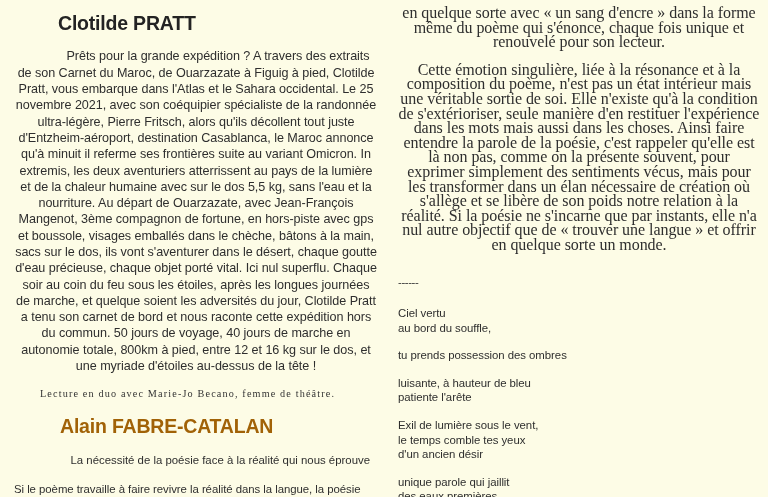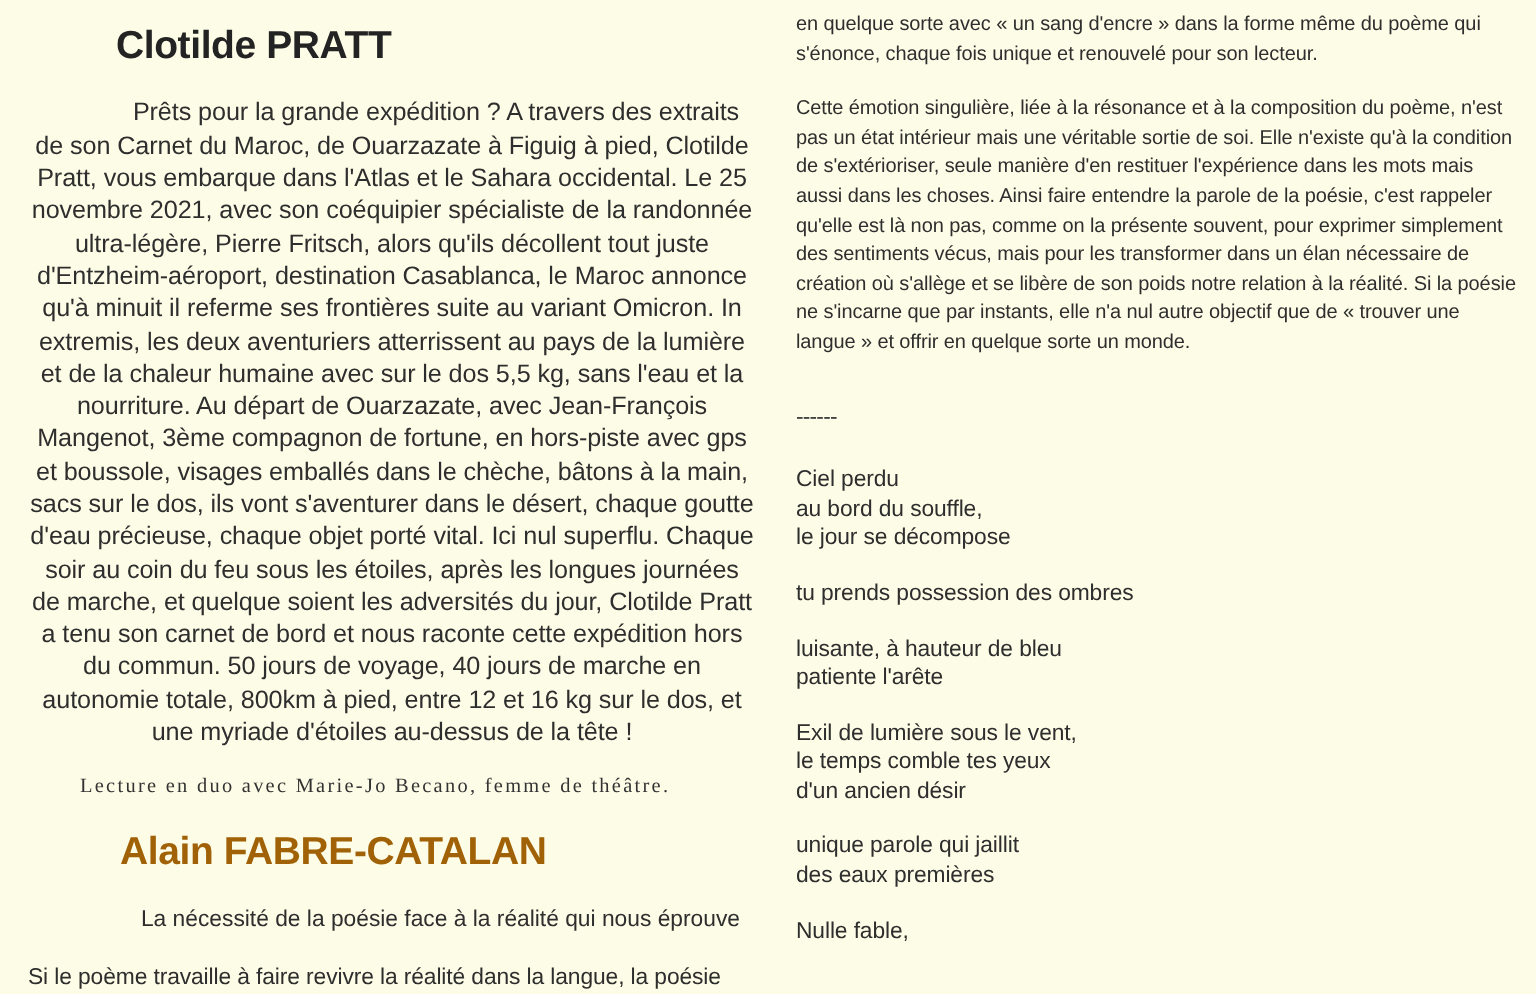--- a/index.html
+++ b/index.html
@@ -90,26 +90,27 @@
   p.body-small {
     font-size: 11.4px;
     line-height: 14.6px;
     margin: 14px 0 0 0;
     text-align: left;
     color: #2e2e2e;
     letter-spacing: -0.05px;
   }
 
   p.body-right {
-    font-size: 10px;
+    font-size: 16px;
     line-height: 14.6px;
     margin: 0 0 0 0;
-    text-align: left;
-    color: #2e2e2e;
-    letter-spacing: -0.05px;
+    text-align: center;
+    color: #2e2e2e;
+    letter-spacing: -0.05px;
+    font-family: Liberation Serif, serif;
   }
   p.body-right + p.body-right {
     margin-top: 13px;
   }
 
   .rule-dashes {
     font-size: 11.4px;
     line-height: 14.6px;
     margin: 22px 0 0 0;
     letter-spacing: -0.4px;
@@ -156,23 +157,22 @@
 
     <p class="body-right">en quelque sorte avec « un sang d'encre » dans la forme même du poème qui s'énonce, chaque fois unique et renouvelé pour son lecteur.</p>
 
     <p class="body-right">Cette émotion singulière, liée à la résonance et à la composition du poème, n'est pas un état intérieur mais une véritable sortie de soi. Elle n'existe qu'à la condition de s'extérioriser, seule manière d'en restituer l'expérience dans les mots mais aussi dans les choses. Ainsi faire entendre la parole de la poésie, c'est rappeler qu'elle est là non pas, comme on la présente souvent, pour exprimer simplement des sentiments vécus, mais pour les transformer dans un élan nécessaire de création où s'allège et se libère de son poids notre relation à la réalité. Si la poésie ne s'incarne que par instants, elle n'a nul autre objectif que de « trouver une langue » et offrir en quelque sorte un monde.</p>
 
     <div class="rule-dashes">------</div>
 
     <div class="poem">
 
       <div class="stanza">
-        <div class="poem-line">Ciel perdu</div>
+        <div class="poem-line">Ciel vertu</div>
         <div class="poem-line">au bord du souffle,</div>
-        <div class="poem-line">le jour se décompose</div>
       </div>
 
       <div class="stanza">
         <div class="poem-line">tu prends possession des ombres</div>
       </div>
 
       <div class="stanza">
         <div class="poem-line">luisante, à hauteur de bleu</div>
         <div class="poem-line">patiente l'arête</div>
       </div>

